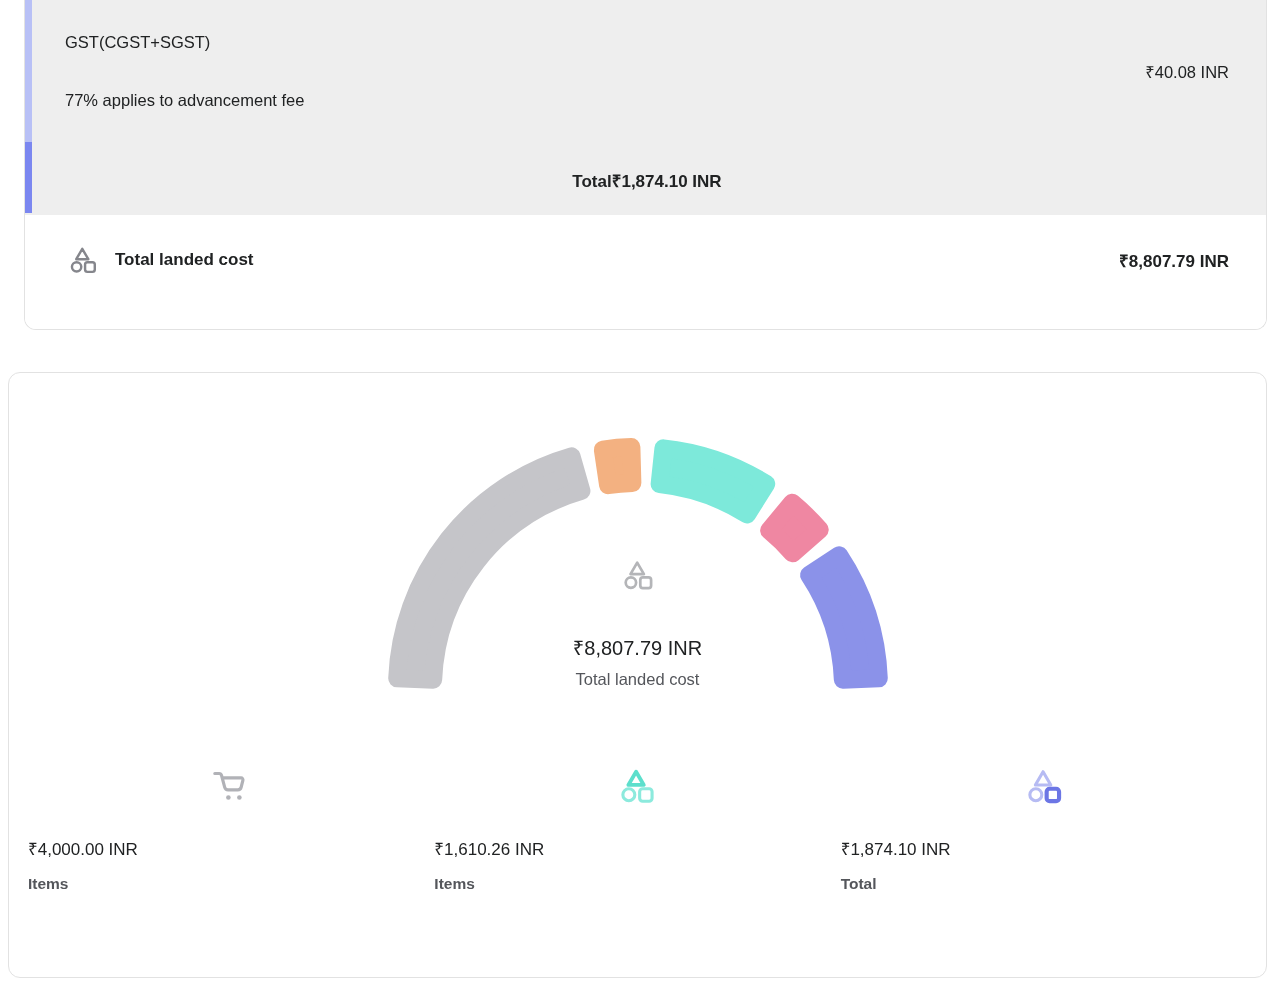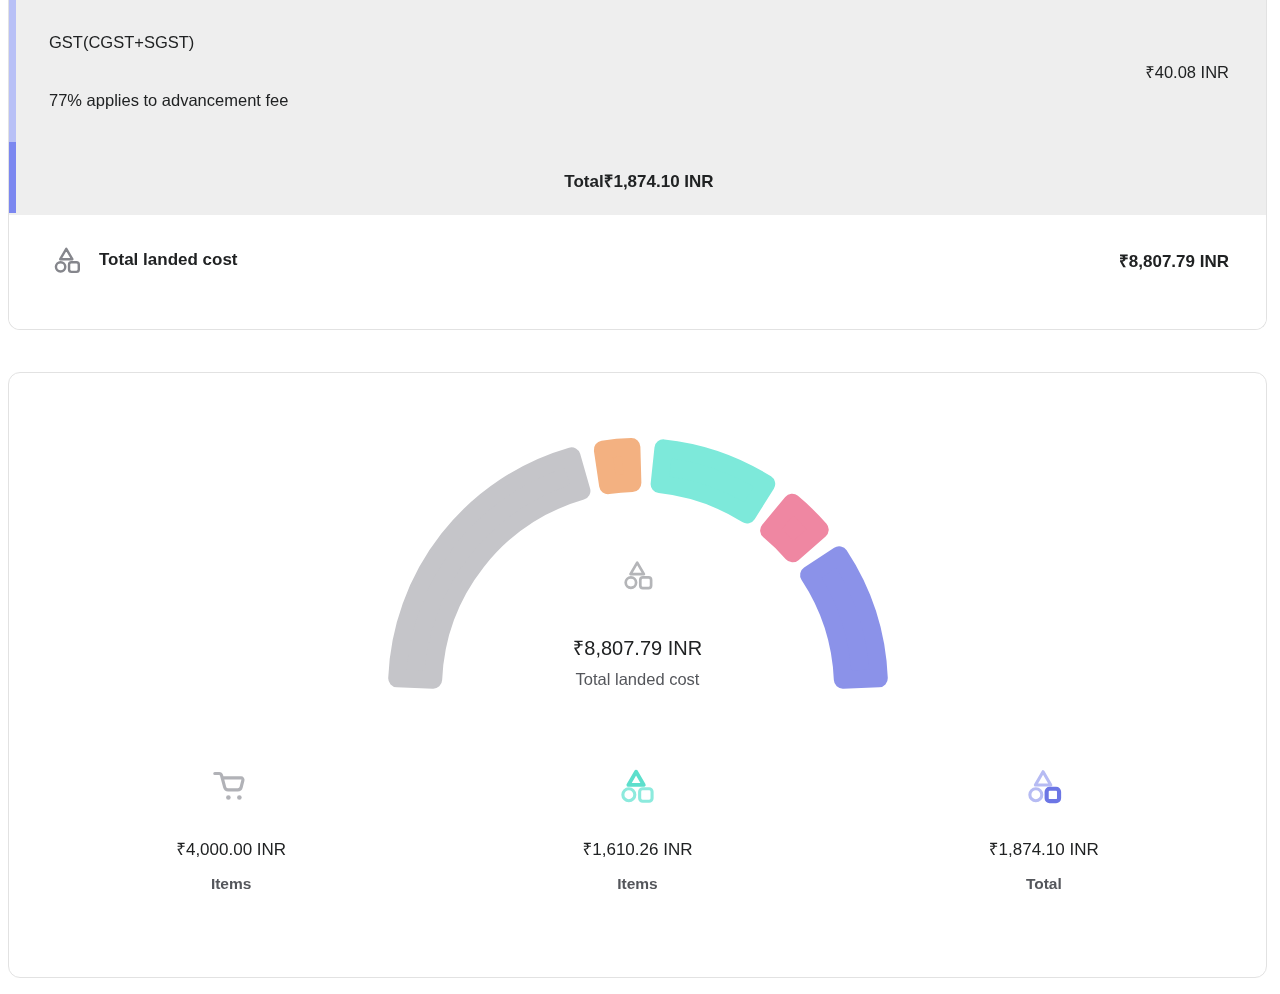--- a/index.html
+++ b/index.html
@@ -8,21 +8,21 @@
     width:1280px; height:994px; background:#ffffff;
     font-family:"Liberation Sans", sans-serif;
     color:var(--text-primary, #202223);
     overflow:hidden;
   }
   .card {
     border:1px solid var(--card-border, #e2e2e2);
     background:#fff;
   }
   .card-top {
-    margin:0 13px 0 8px;
+    margin:0 13px 0 24px;
     border-top:none;
     border-radius:0 0 12px 12px;
     overflow:hidden;
   }
   .fee-section {
     position:relative;
     height:215px;
     background:var(--section-bg, #eeeeee);
   }
   .rail { position:absolute; left:0; top:0; width:7px; height:213px; }
@@ -59,21 +59,21 @@
   .gauge-center {
     position:absolute; left:0; right:0; top:182px;
     display:flex; flex-direction:column; align-items:center;
     pointer-events:none;
   }
   .center-icon svg { width:40px; height:40px; display:block; }
   .center-value { margin-top:39px; font-size:20px; line-height:28px; color:var(--text-primary,#202223); }
   .center-label { margin-top:6px; font-size:16.5px; line-height:22px; color:var(--text-secondary,#54565b); }
 
   .legend { display:flex; padding:58px 19px 0; }
-  .legend-item { flex:1; display:flex; flex-direction:column; align-items:center; }
+  .legend-item { flex:1; display:flex; flex-direction:column; }
   .legend-icon { height:50px; display:flex; align-items:center; justify-content:center; }
   .legend-icon svg { display:block; }
   .legend-value { margin-top:26px; font-size:17px; line-height:26px; }
   .legend-label { margin-top:10px; font-size:15.5px; line-height:22px; color:var(--text-secondary,#54565b);font-weight:bold; }
 
   
   .tri-icon .shp { fill:none; stroke-width:2.7; }
   .icon-gray-dark .shp  { stroke:var(--icon-gray-dark, #85868c); }
   .icon-gray-light .shp { stroke:var(--icon-gray-light, #b4b5b8); }
   .icon-duties .shp { stroke:var(--duties-light, #8ceadd); }

